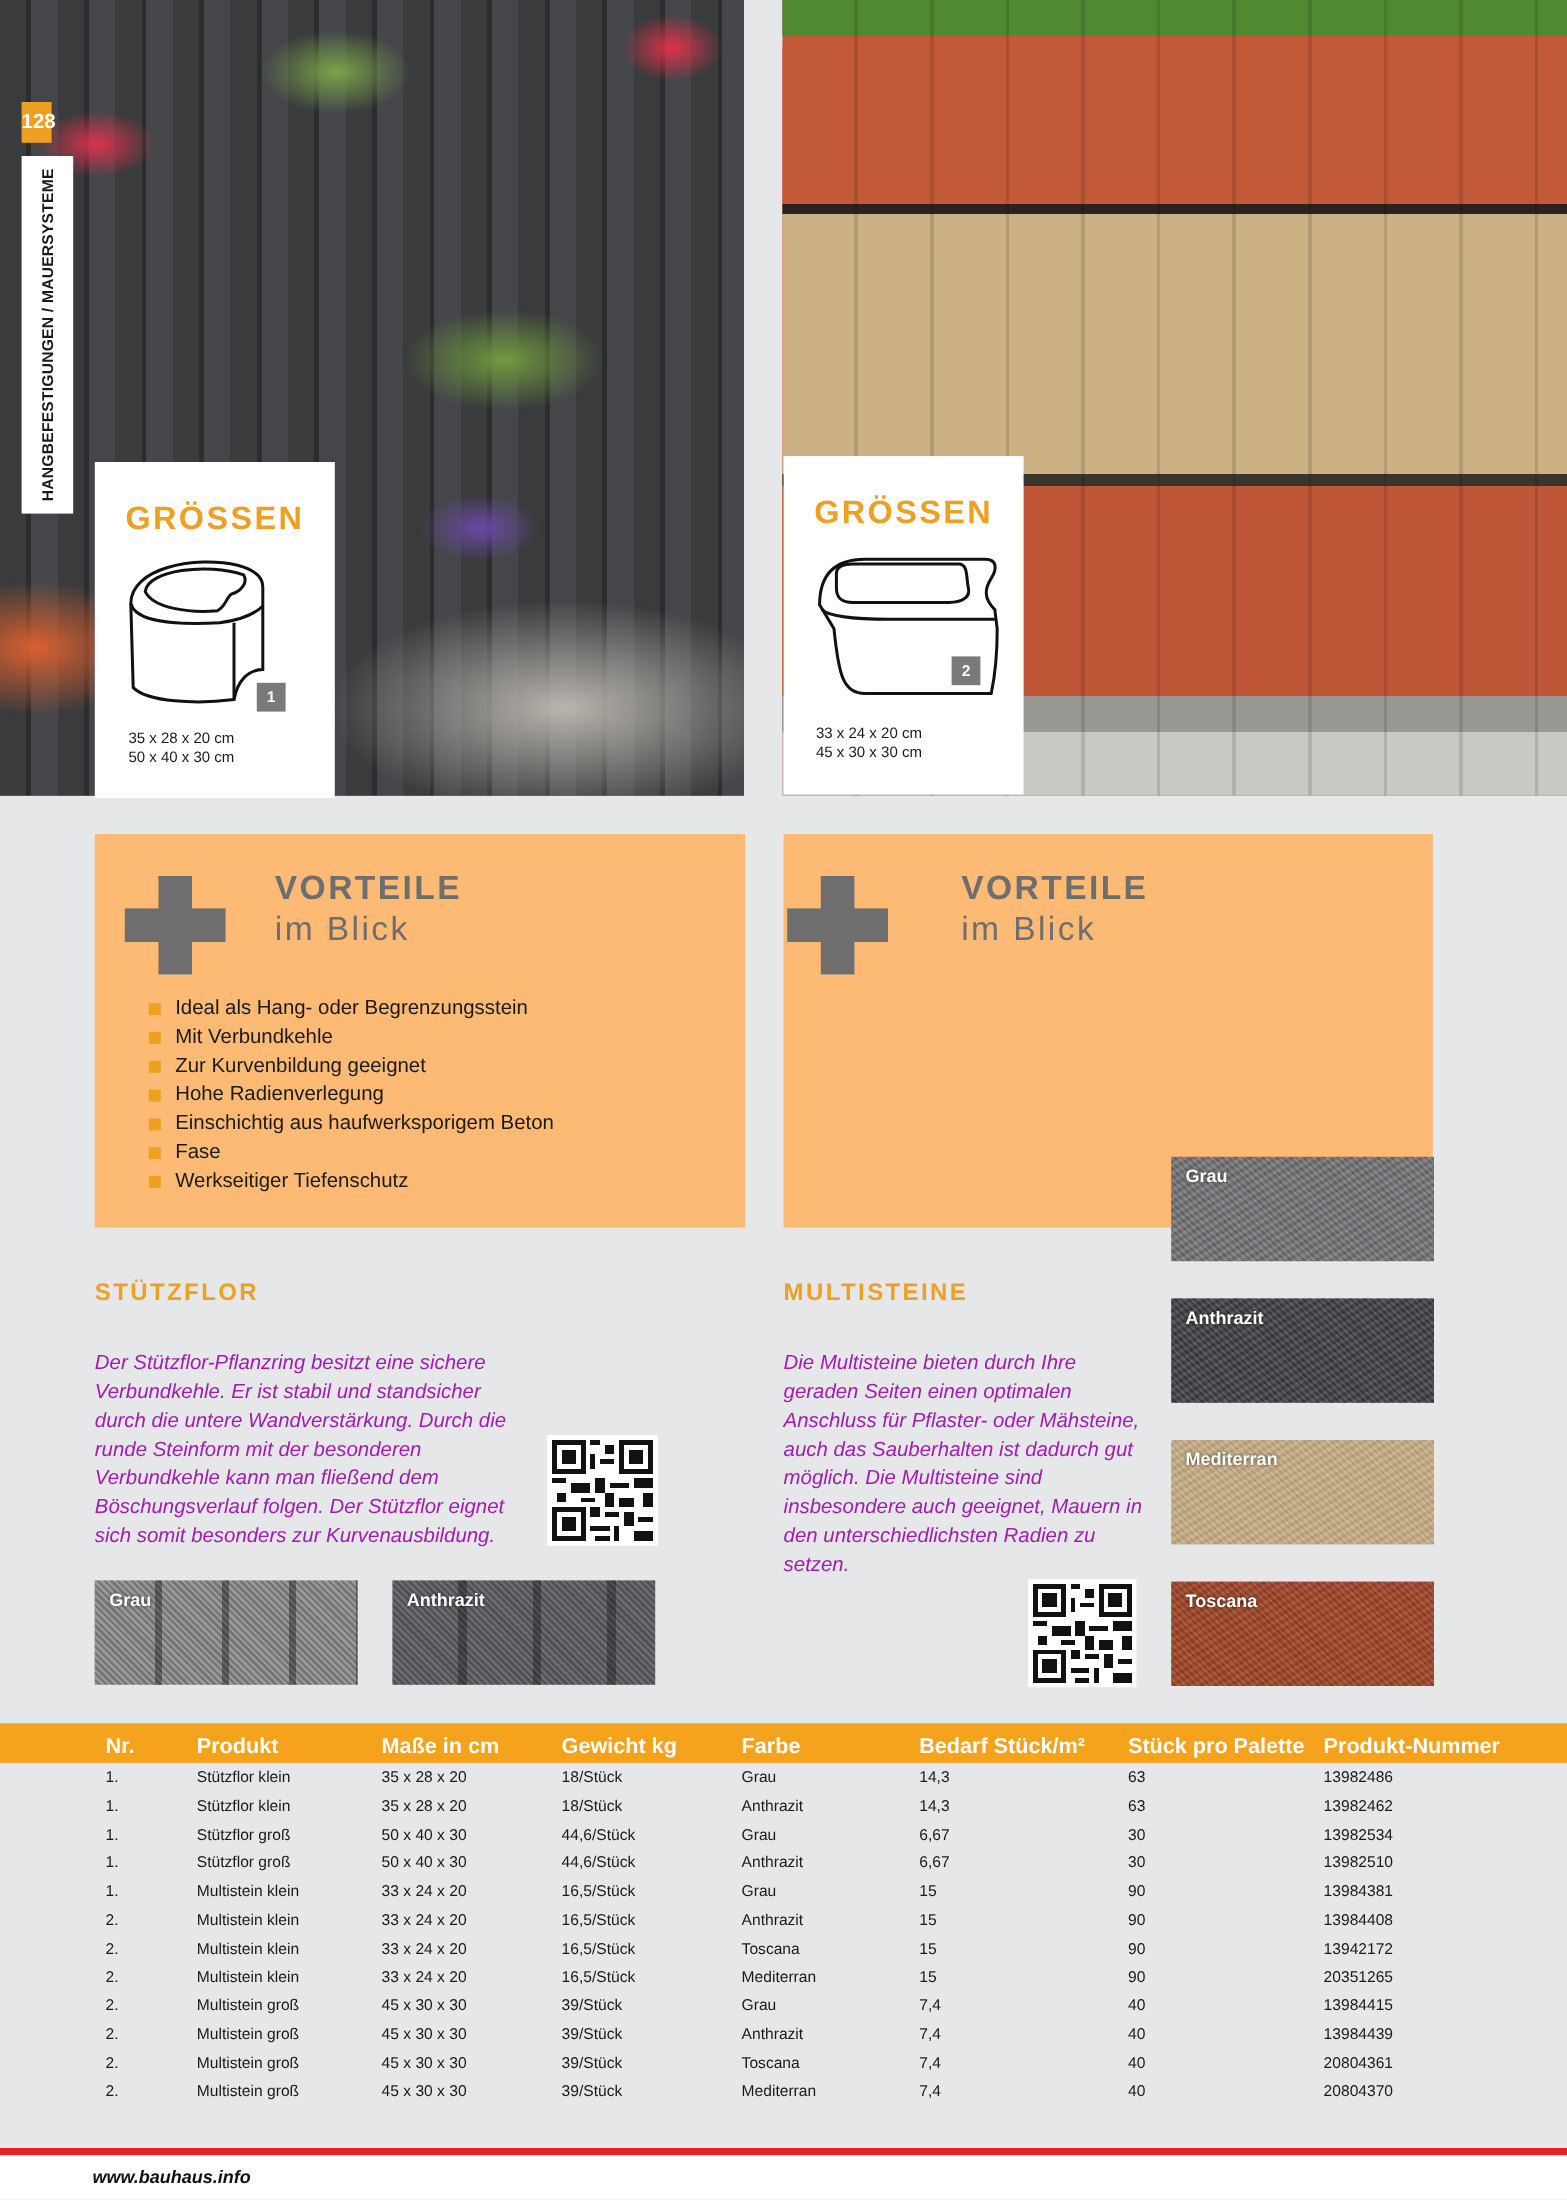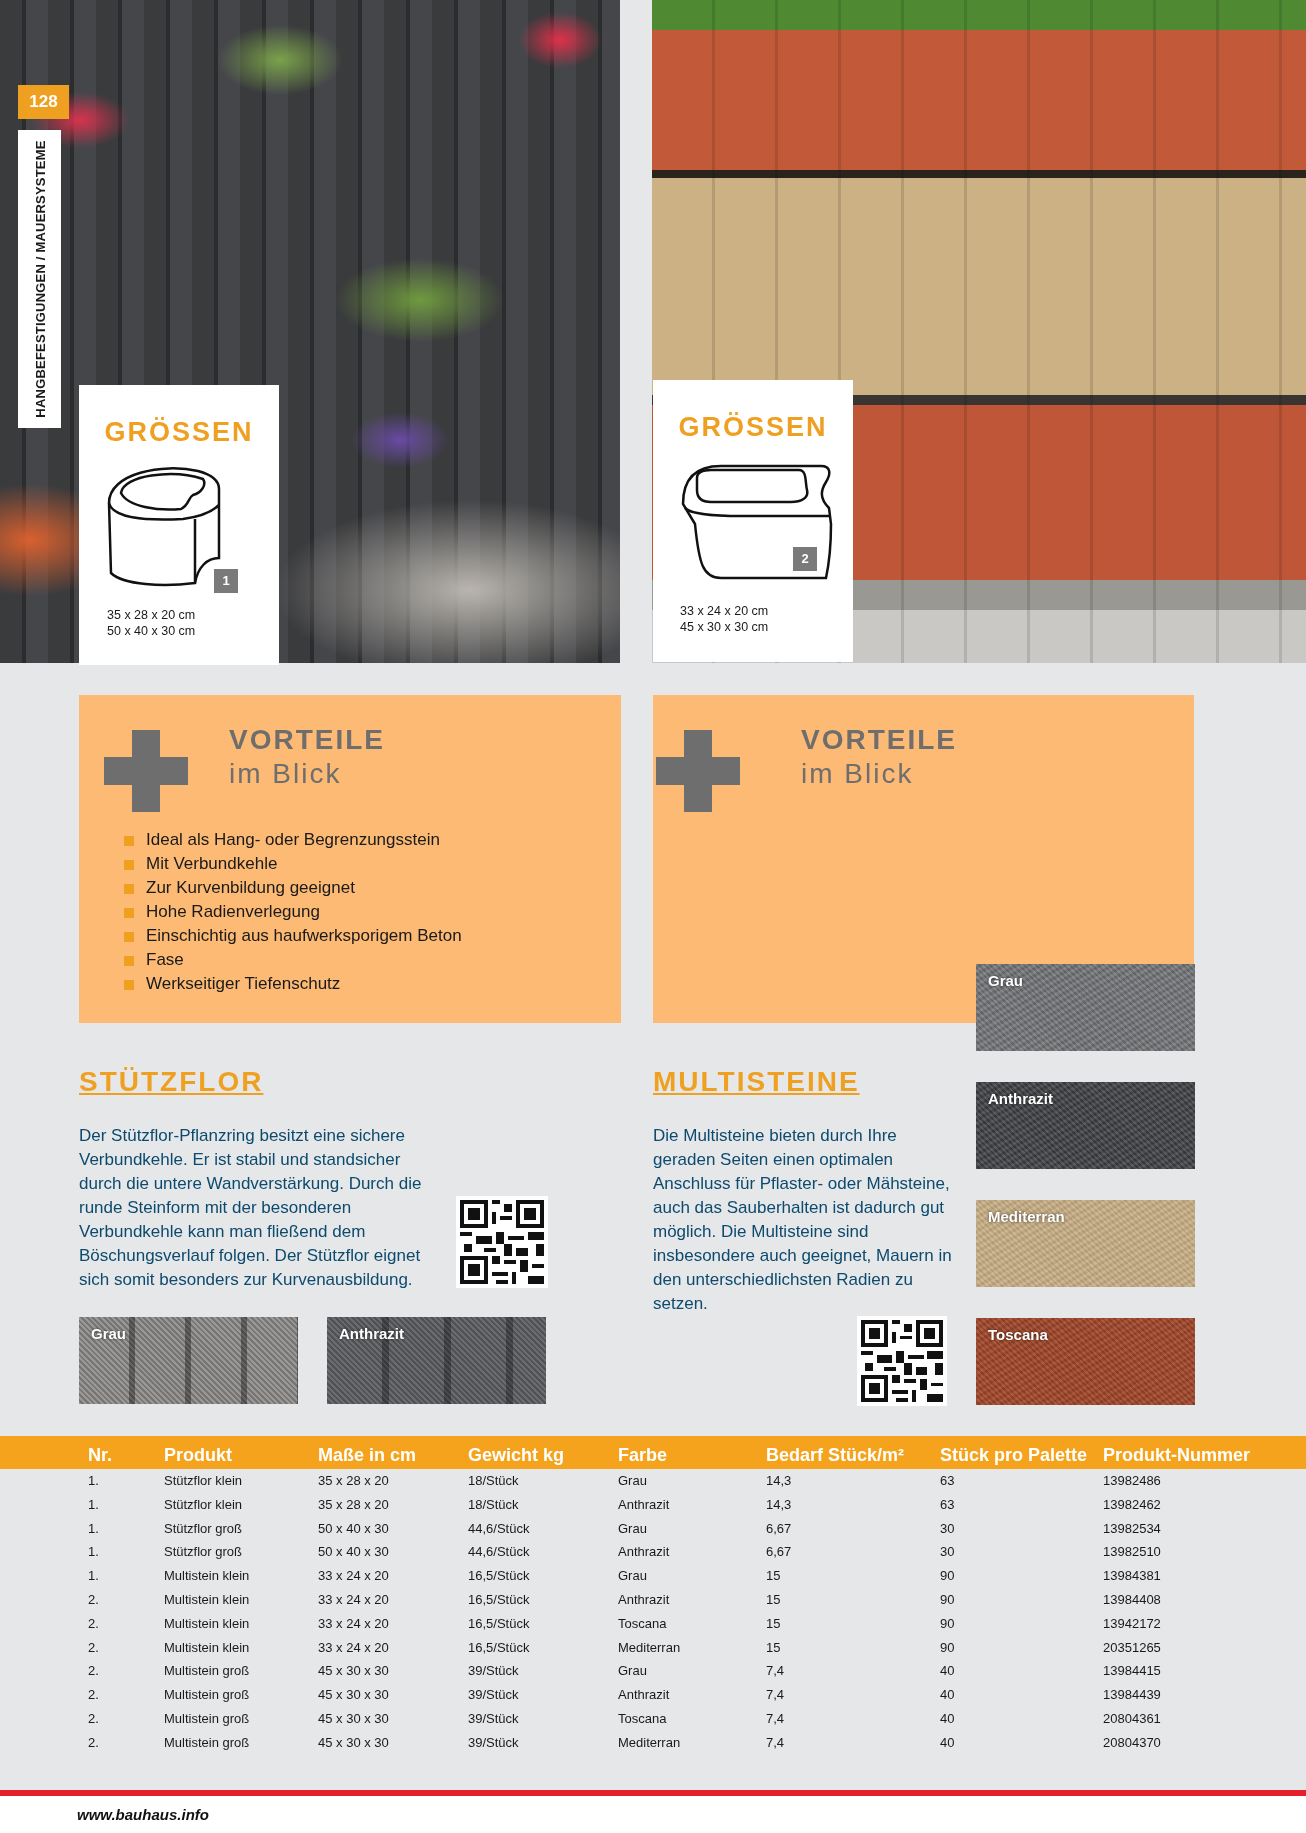--- a/index.html
+++ b/index.html
@@ -32,21 +32,21 @@
       linear-gradient(180deg, rgba(0,0,0,0) 0 40px, #c25a3a 40px 170px, #2b241d 170px 178px, #cbb183 178px 395px, #3a3530 395px 405px, #bf5638 405px 580px, #9a9893 580px 610px, #c9c8c4 610px 663px),
       #c25a3a;
   }
   .photo-right::after {
     content:""; position:absolute; inset:0;
     background: repeating-linear-gradient(90deg, rgba(0,0,0,0) 0 60px, rgba(0,0,0,0.12) 60px 63px);
   }
 
   
   .page-num {
-    left:18px; top:85px; width:51px; height:34px; background:#f0a020;
+    left:18px; top:85px; width:25px; height:34px; background:#f0a020;
     color:#fff; font-weight:bold; font-size:17px; text-align:center; line-height:34px;
   }
   .side-label {
     left:18px; top:130px; width:43px; height:298px; background:#fff;
   }
   .side-label span {
     position:absolute; left:50%; top:50%;
     transform:translate(-50%,-50%) rotate(-90deg);
     white-space:nowrap; font-size:13px; font-weight:bold; letter-spacing:0.2px; color:#1a1a1a;
   }
@@ -71,22 +71,22 @@
   .v-title { position:absolute; color:#6e6e6e; font-size:28px; line-height:34px; }
   .v-title .b { font-weight:bold; letter-spacing:2px; display:block; }
   .v-title .r { letter-spacing:2px; display:block; }
   .v-list { position:absolute; margin:0; padding:0; list-style:none; font-size:17px; line-height:24px; }
   .v-list li { position:relative; padding-left:22px; }
   .v-list li::before {
     content:""; position:absolute; left:0; top:8px; width:10px; height:10px; background:#f0a020;
   }
 
   
-  .sec-title { color:#f0a020; font-weight:bold; font-size:28px; letter-spacing:2px;text-decoration:underline; }
-  .sec-text { font-size:17px; line-height:24px; color:#0c4a6e; }
+  .sec-title { color:#f0a020; font-weight:bold; font-size:20px; letter-spacing:2px; }
+  .sec-text { font-size:17px; line-height:24px; color:#a21caf;font-style:italic; }
 
   
   .swatch { overflow:hidden; }
   .swatch span {
     position:absolute; left:12px; top:8px; color:#fff; font-weight:bold; font-size:15px;
     text-shadow:0 0 3px rgba(0,0,0,0.6);
   }
   .sw-grau {
     background:
       repeating-linear-gradient(45deg, rgba(255,255,255,0.08) 0 2px, rgba(0,0,0,0.08) 2px 4px),

